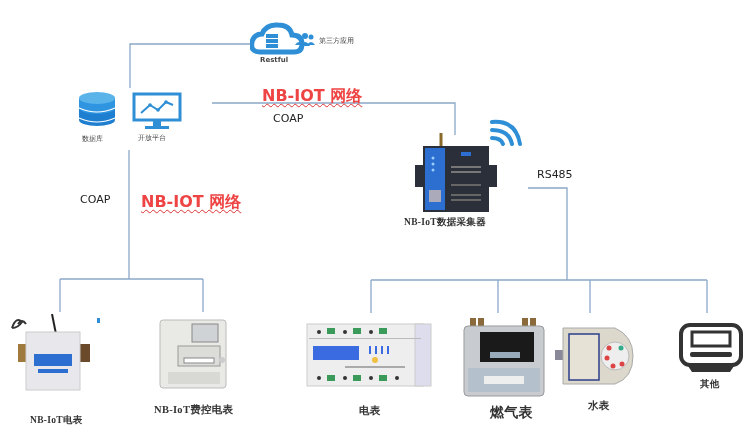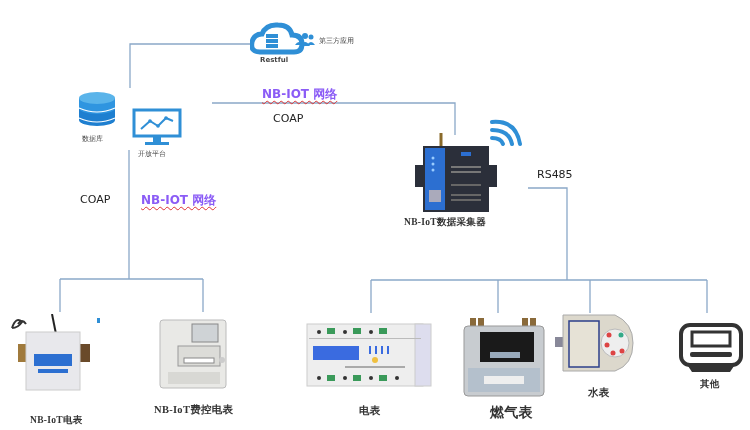--- a/index.html
+++ b/index.html
@@ -4,21 +4,21 @@
 <style>
   html, body { margin:0; padding:0; background:#ffffff; }
   body { width:750px; height:430px; position:relative; overflow:hidden; font-family:"DejaVu Sans", sans-serif; }
   .abs { position:absolute; }
   svg.lines { position:absolute; left:0; top:0; }
   .lbl { position:absolute; color:#333; font-family:"DejaVu Sans", sans-serif; white-space:nowrap; }
   .lbl-bold { font-weight:bold; }
   .small { font-size:7px; color:#444; }
   .cap { font-size:9.5px; color:#333; font-weight:bold; letter-spacing:0.3px;font-family:Liberation Serif, serif; }
   .proto { font-size:11px; color:#222; }
-  .net { font-size:12px; color:#8b5cf6; font-weight:bold; }
+  .net { font-size:16px; color:#ef4444; font-weight:bold; }
   .squiggle { text-decoration: underline wavy #d33; text-decoration-thickness:1px; text-underline-offset:2px; }
 </style>
 </head>
 <body>
 
 <svg class="lines" width="750" height="430">
   <g stroke="#8aa8c8" stroke-width="1.3" fill="none">
 
     <polyline points="250,44 130,44 130,88"></polyline>
 
@@ -63,21 +63,21 @@
     <rect x="2" y="18" width="36" height="12" fill="#1e7fd0"></rect>
     <ellipse cx="20" cy="18" rx="18" ry="6" fill="#2f95e0"></ellipse>
     <rect x="2" y="8" width="36" height="10" fill="#2f95e0"></rect>
     <ellipse cx="20" cy="8" rx="18" ry="6" fill="#5ab4ea"></ellipse>
     <path d="M2,18 Q20,26 38,18" stroke="#fff" stroke-width="1.2" fill="none"></path>
     <path d="M2,28 Q20,36 38,28" stroke="#fff" stroke-width="1.2" fill="none"></path>
   </svg>
   <span class="lbl small" style="left:10px;top:46px;text-align:right;">数据库</span>
 </div>
 
-<div class="abs" style="left:130px;top:108px;width:60px;height:56px;">
+<div class="abs" style="left:130px;top:92px;width:60px;height:56px;">
   <svg class="abs" style="left:2px;top:0" width="50" height="40">
     <rect x="2" y="2" width="46" height="26" fill="#fff" stroke="#2f8fd6" stroke-width="3"></rect>
     <polyline points="9,21 18,13 26,18 34,10 41,13" stroke="#2f8fd6" stroke-width="2" fill="none"></polyline>
     <circle cx="18" cy="13" r="1.8" fill="#2f8fd6"></circle>
     <circle cx="26" cy="18" r="1.8" fill="#2f8fd6"></circle>
     <circle cx="34" cy="10" r="1.8" fill="#2f8fd6"></circle>
     <rect x="21" y="29" width="8" height="5" fill="#2f8fd6"></rect>
     <rect x="13" y="34" width="24" height="3" fill="#2f8fd6"></rect>
   </svg>
   <span class="lbl small" style="left:8px;top:41px;">开放平台</span>
@@ -185,21 +185,21 @@
       <rect x="70" y="0" width="6" height="8" fill="#8a6a3a"></rect>
     <rect x="4" y="8" width="80" height="70" rx="4" fill="#c8ccd0" stroke="#999"></rect>
     <rect x="20" y="14" width="54" height="30" fill="#1a1a1a"></rect>
     <rect x="30" y="34" width="30" height="6" fill="#9ab"></rect>
     <rect x="8" y="50" width="72" height="24" fill="#b4c0cc"></rect>
     <rect x="24" y="58" width="40" height="8" fill="#eee"></rect>
   </svg>
   <span class="lbl cap" style="left:30px;top:86px;font-size:14px;">燃气表</span>
 </div>
 
-<div class="abs" style="left:555px;top:313px;width:80px;height:90px;">
+<div class="abs" style="left:555px;top:326px;width:80px;height:90px;">
   <svg class="abs" style="left:0;top:0" width="80" height="60">
     <rect x="0" y="24" width="10" height="10" fill="#889"></rect>
     <path d="M8,2 L60,2 Q78,10 78,30 Q78,52 60,58 L8,58 Z" fill="#dcd8cc" stroke="#aaa"></path>
     <rect x="14" y="8" width="30" height="46" fill="#e6e2d6" stroke="#2d3f8a" stroke-width="1.5"></rect>
     <circle cx="60" cy="30" r="14" fill="#eee" stroke="#bbb"></circle>
     <circle cx="54" cy="22" r="2.5" fill="#d44"></circle>
     <circle cx="66" cy="22" r="2.5" fill="#3a8"></circle>
     <circle cx="52" cy="32" r="2.5" fill="#d44"></circle>
     <circle cx="58" cy="40" r="2.5" fill="#d44"></circle>
     <circle cx="67" cy="38" r="2.5" fill="#d44"></circle>

